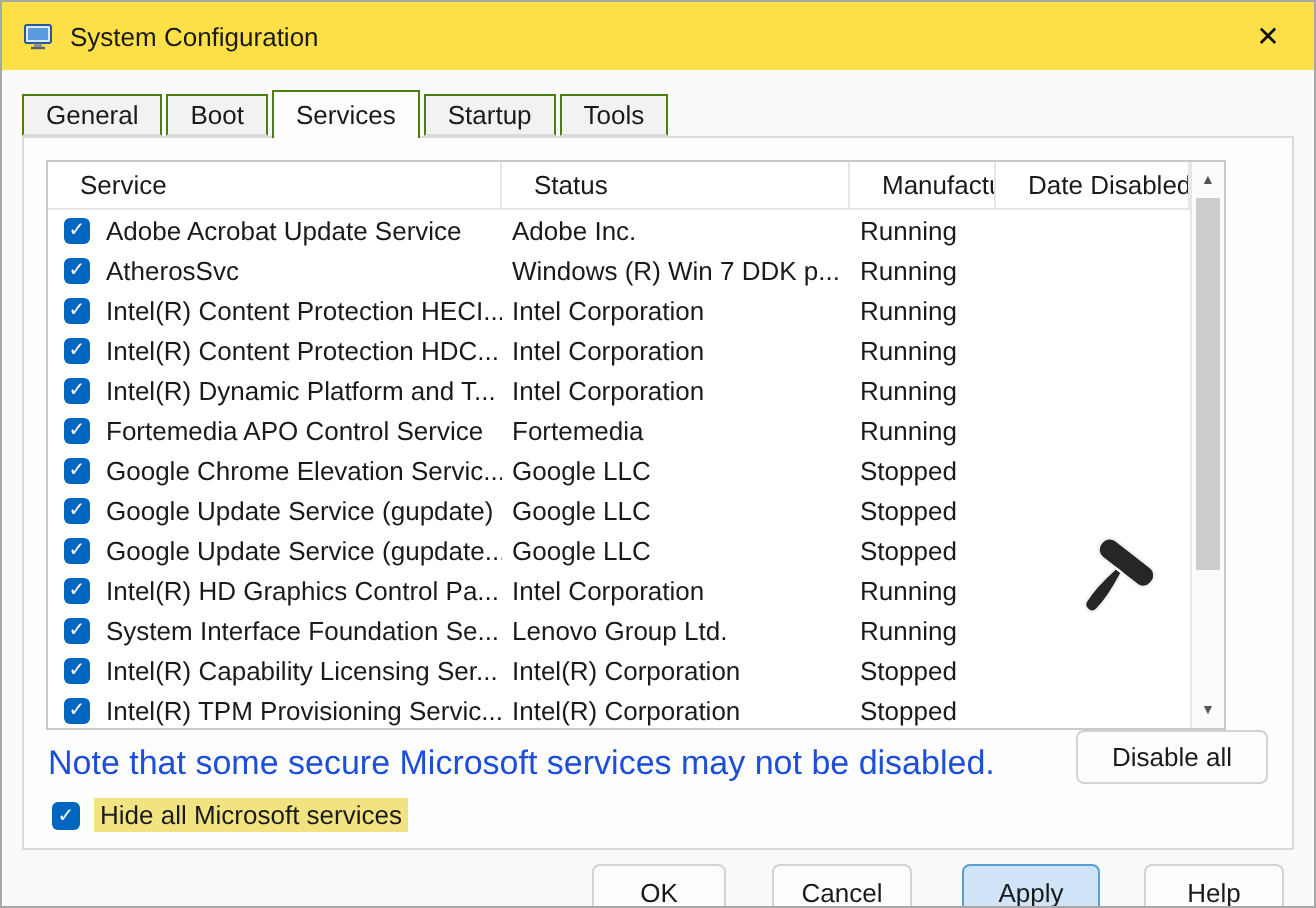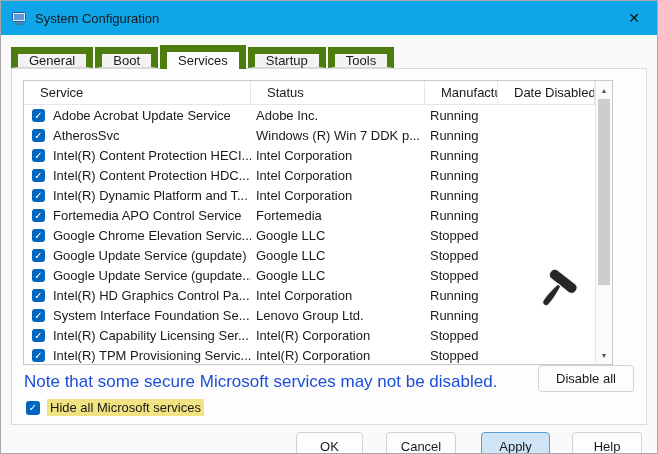--- a/index.html
+++ b/index.html
@@ -9,29 +9,29 @@
     width: 658px; height: 454px;
     background: #fafafa;
     border: 1px solid #a8a8a8;
     font-family: "Liberation Sans", sans-serif;
     font-size: 13px;
     color: #1a1a1a;
     overflow: hidden;
   }
   
   .titlebar { position:absolute; top:0; left:0; right:0; height:34px;
-              display:flex; align-items:center; gap:8px; padding-left:10px; background:#0ea5e9; }
+              display:flex; align-items:center; gap:8px; padding-left:10px; background:#fde047; }
   .title { font-size:13px; }
   .close-btn { position:absolute; right:0; top:0; width:46px; height:34px;
                display:flex; align-items:center; justify-content:center;
                background:transparent; border:none; font-size:14px; font-family:inherit; cursor:pointer; color:#111; }
   
   .tab-strip { position:absolute; left:10px; top:44px; height:24px; display:flex; align-items:flex-end; z-index:2; }
   .tab { display:flex; align-items:center; height:21px; padding:0 11px;
-         background:#f2f2f2; border:7px solid #4d7c0f; border-bottom:1px solid #dadada;
+         background:#f2f2f2; border:1px solid #4d7c0f; border-bottom:1px solid #dadada;
          margin-right:2px; margin-bottom:1px; font-size:13px; cursor:pointer; white-space:nowrap; }
   .tab.active { height:24px; margin-bottom:0; background:#fdfdfd; border-bottom:none; }
   
   .panel { position:absolute; left:10px; right:10px; top:67px; height:357px;
            background:#fdfdfd; border:1px solid #dadada; }
   
   .listview { position:absolute; left:11px; top:11px; width:590px; height:285px;
               background:#fff; border:1px solid #c9c9c9; }
   .lv-header { position:absolute; top:0; left:0; right:17px; height:24px;
                display:grid; grid-template-columns:227px 174px 73px 1fr;

